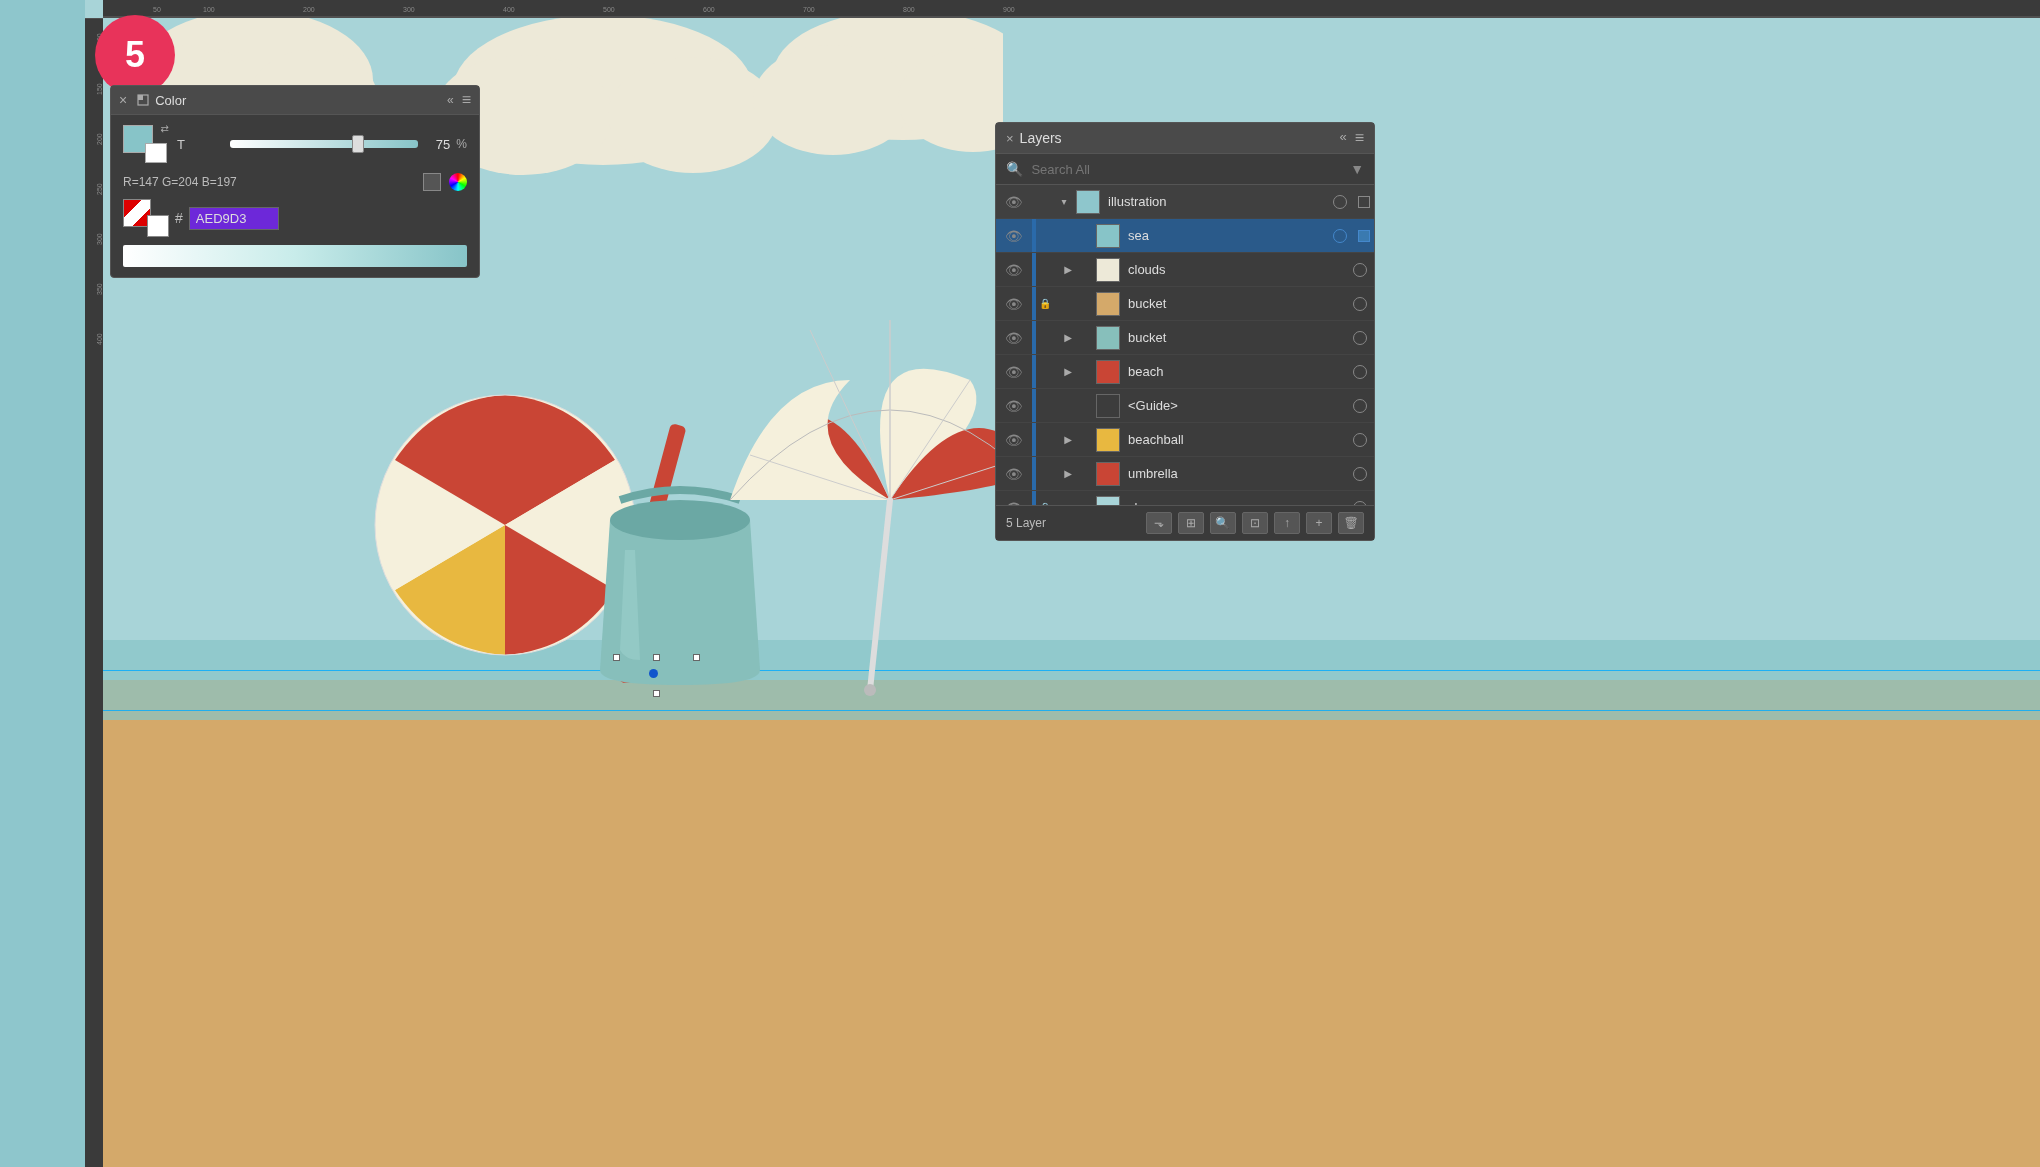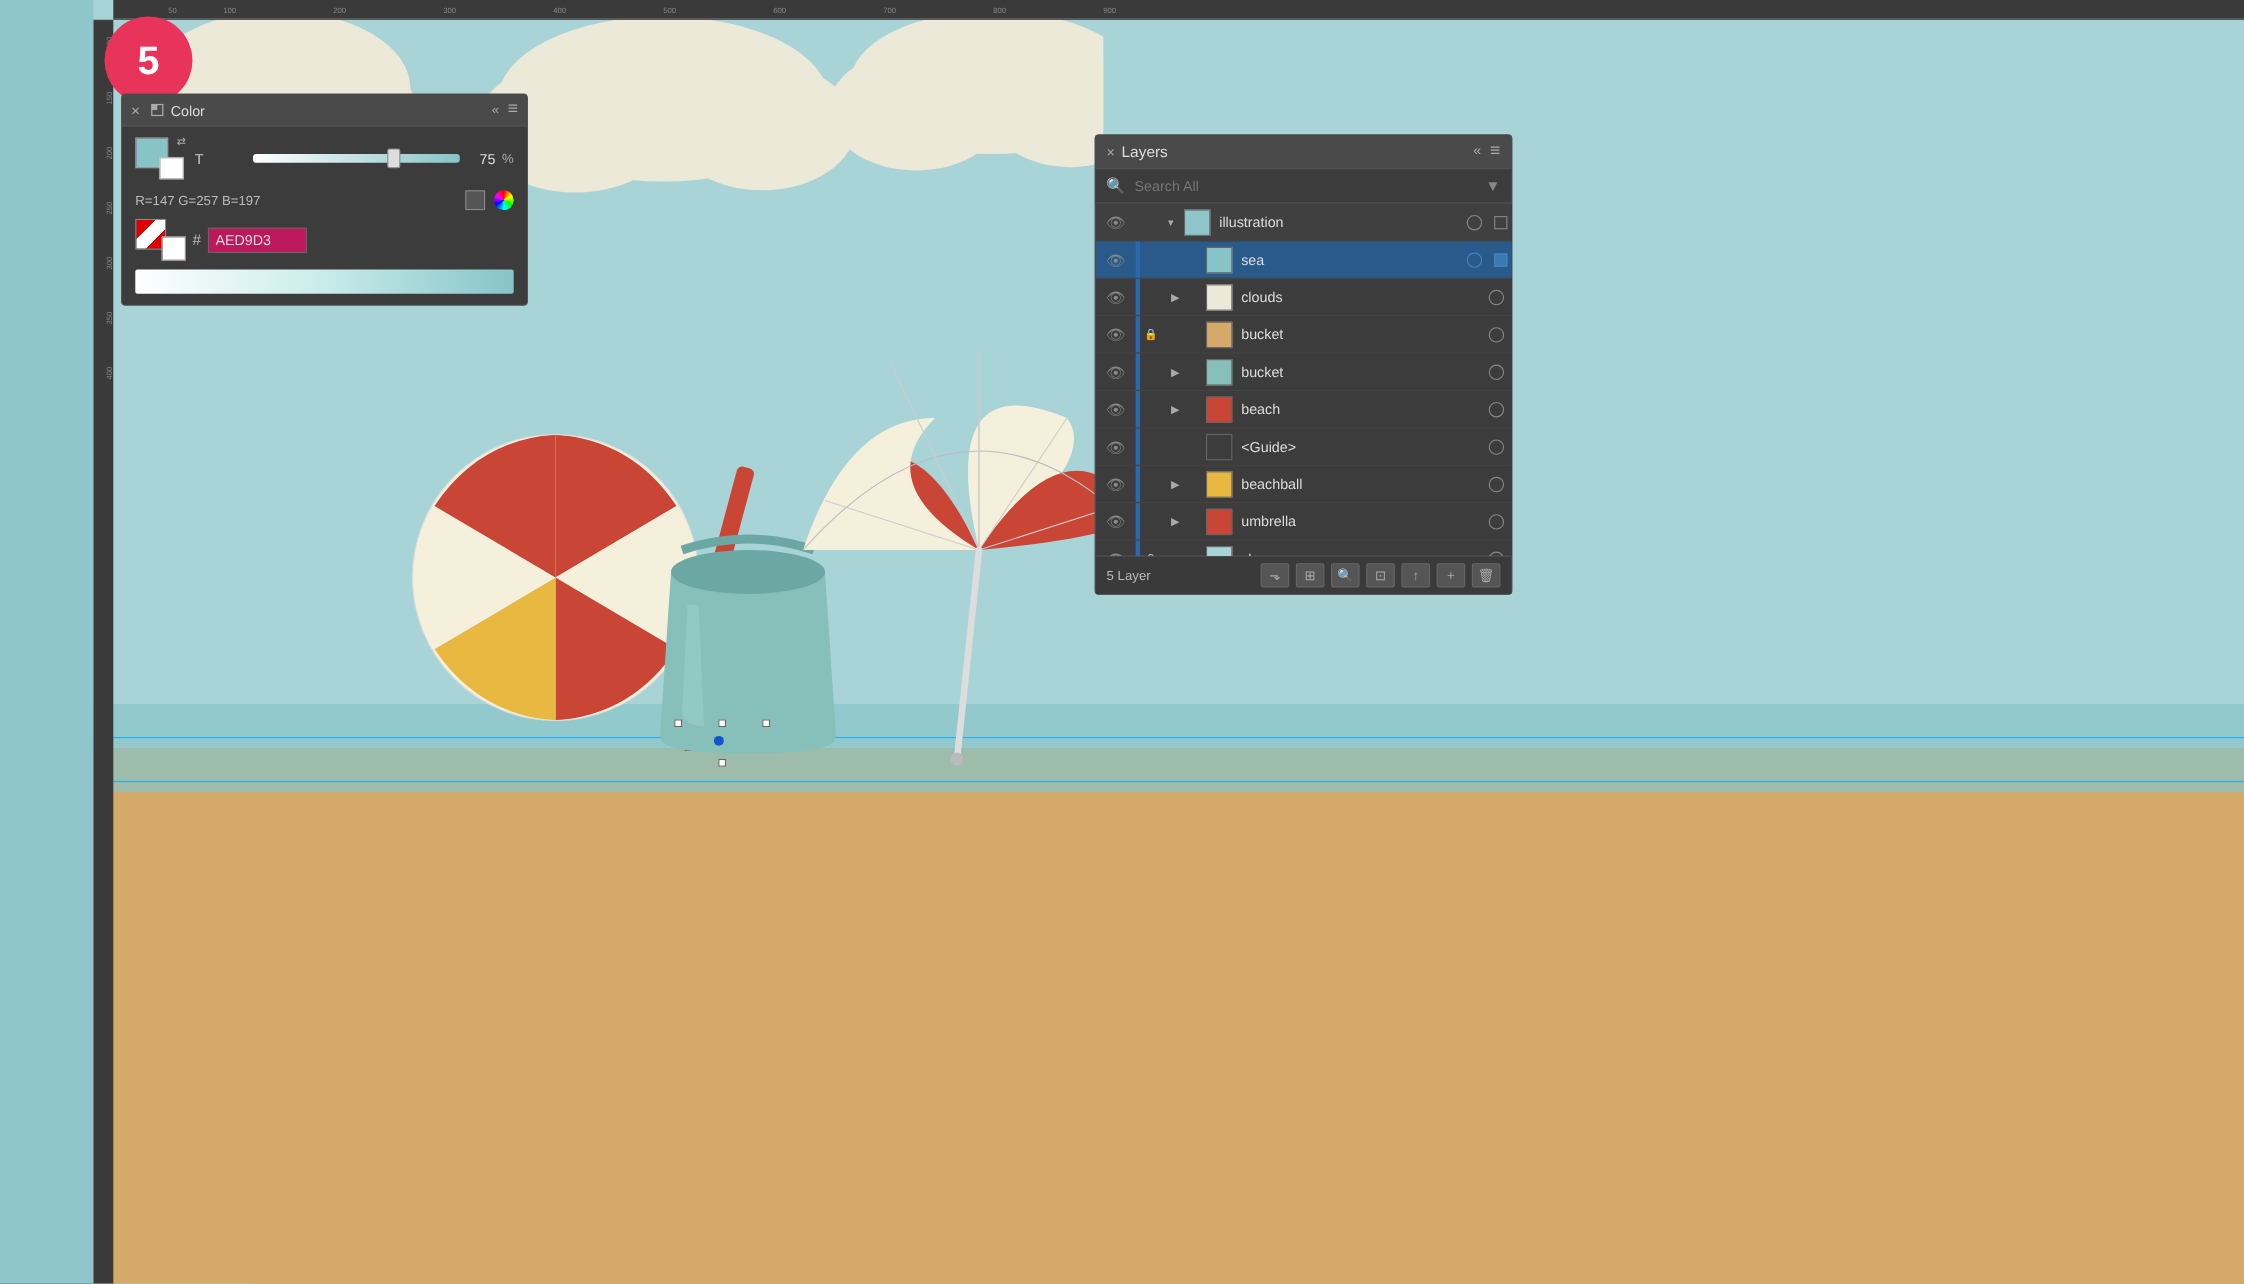--- a/index.html
+++ b/index.html
@@ -577,33 +577,33 @@
       <div style="flex:1;display:flex;align-items:center;gap:6px;padding-left:35px;">
         <div style="flex:1;height:8px;background:linear-gradient(to right,white,#87c4c8);border-radius:3px;position:relative;">
           <div style="position:absolute;top:-5px;left:65%;width:12px;height:18px;background:#ddd;border:1px solid #888;border-radius:2px;"></div>
         </div>
         <span style="color:#ddd;font-size:13px;width:26px;text-align:right;">75</span>
         <span style="color:#aaa;font-size:12px;">%</span>
       </div>
     </div>
 
     <div style="display:flex;align-items:center;gap:8px;margin-bottom:8px;">
-      <span style="color:#bbb;font-size:12px;">R=147 G=257 B=197</span>
+      <span style="color:#bbb;font-size:12px;">R=147 G=204 B=197</span>
       <div style="width:18px;height:18px;border:1px solid #888;background:#555;margin-left:auto;"></div>
       <div style="width:18px;height:18px;cursor:pointer;background:conic-gradient(red,yellow,lime,cyan,blue,magenta,red);border-radius:50%;"></div>
     </div>
 
     <div style="display:flex;align-items:center;gap:6px;margin-bottom:8px;">
 
       <div style="position:relative;width:46px;height:38px;">
         <div style="width:28px;height:28px;background:linear-gradient(135deg,#d00 33%,#fff 33%,#fff 66%,#d00 66%);border:1px solid #888;position:absolute;top:0;left:0;"></div>
         <div style="width:22px;height:22px;background:white;border:1px solid #888;position:absolute;bottom:0;right:0;"></div>
       </div>
       <span style="color:#bbb;font-size:14px;">#</span>
-      <input type="text" style="background: #be185d; border: 1px solid rgb(102, 102, 102); color: rgb(221, 221, 221); font-size: 13px; padding: 3px 6px; width: 90px;" value="AED9D3">
+      <input type="text" style="background: #6d28d9; border: 1px solid rgb(102, 102, 102); color: rgb(221, 221, 221); font-size: 13px; padding: 3px 6px; width: 90px;" value="AED9D3">
     </div>
 
     <div style="width:100%;height:22px;background:linear-gradient(to right,white 0%,#c8ecea 50%,#87c4c8 100%);border-radius:2px;"></div>
   </div>
 </div>
 
 <div class="layers-panel">
   <div class="layers-titlebar">
     <div style="display:flex;align-items:center;gap:6px;">
       <span style="color:#aaa;cursor:pointer;font-size:13px;">×</span>

